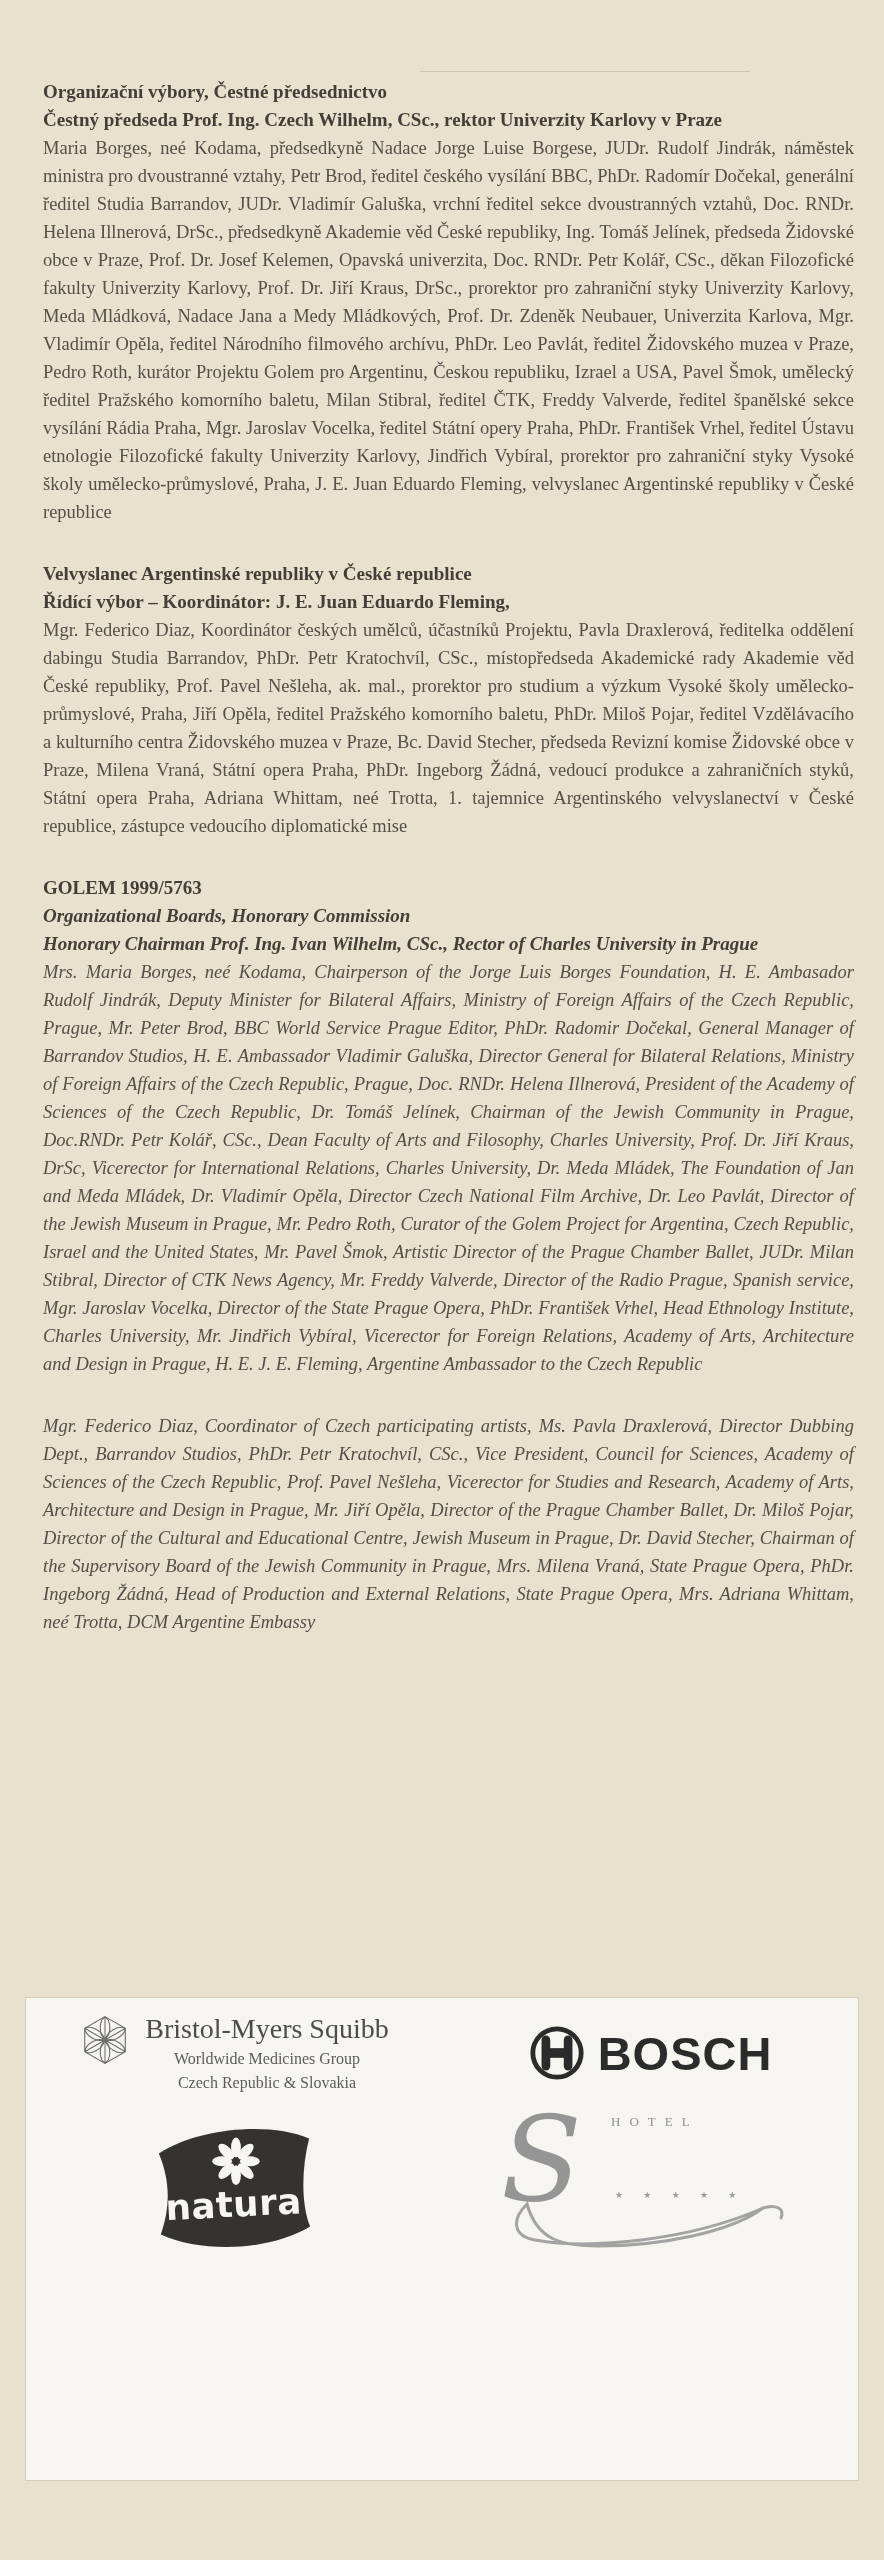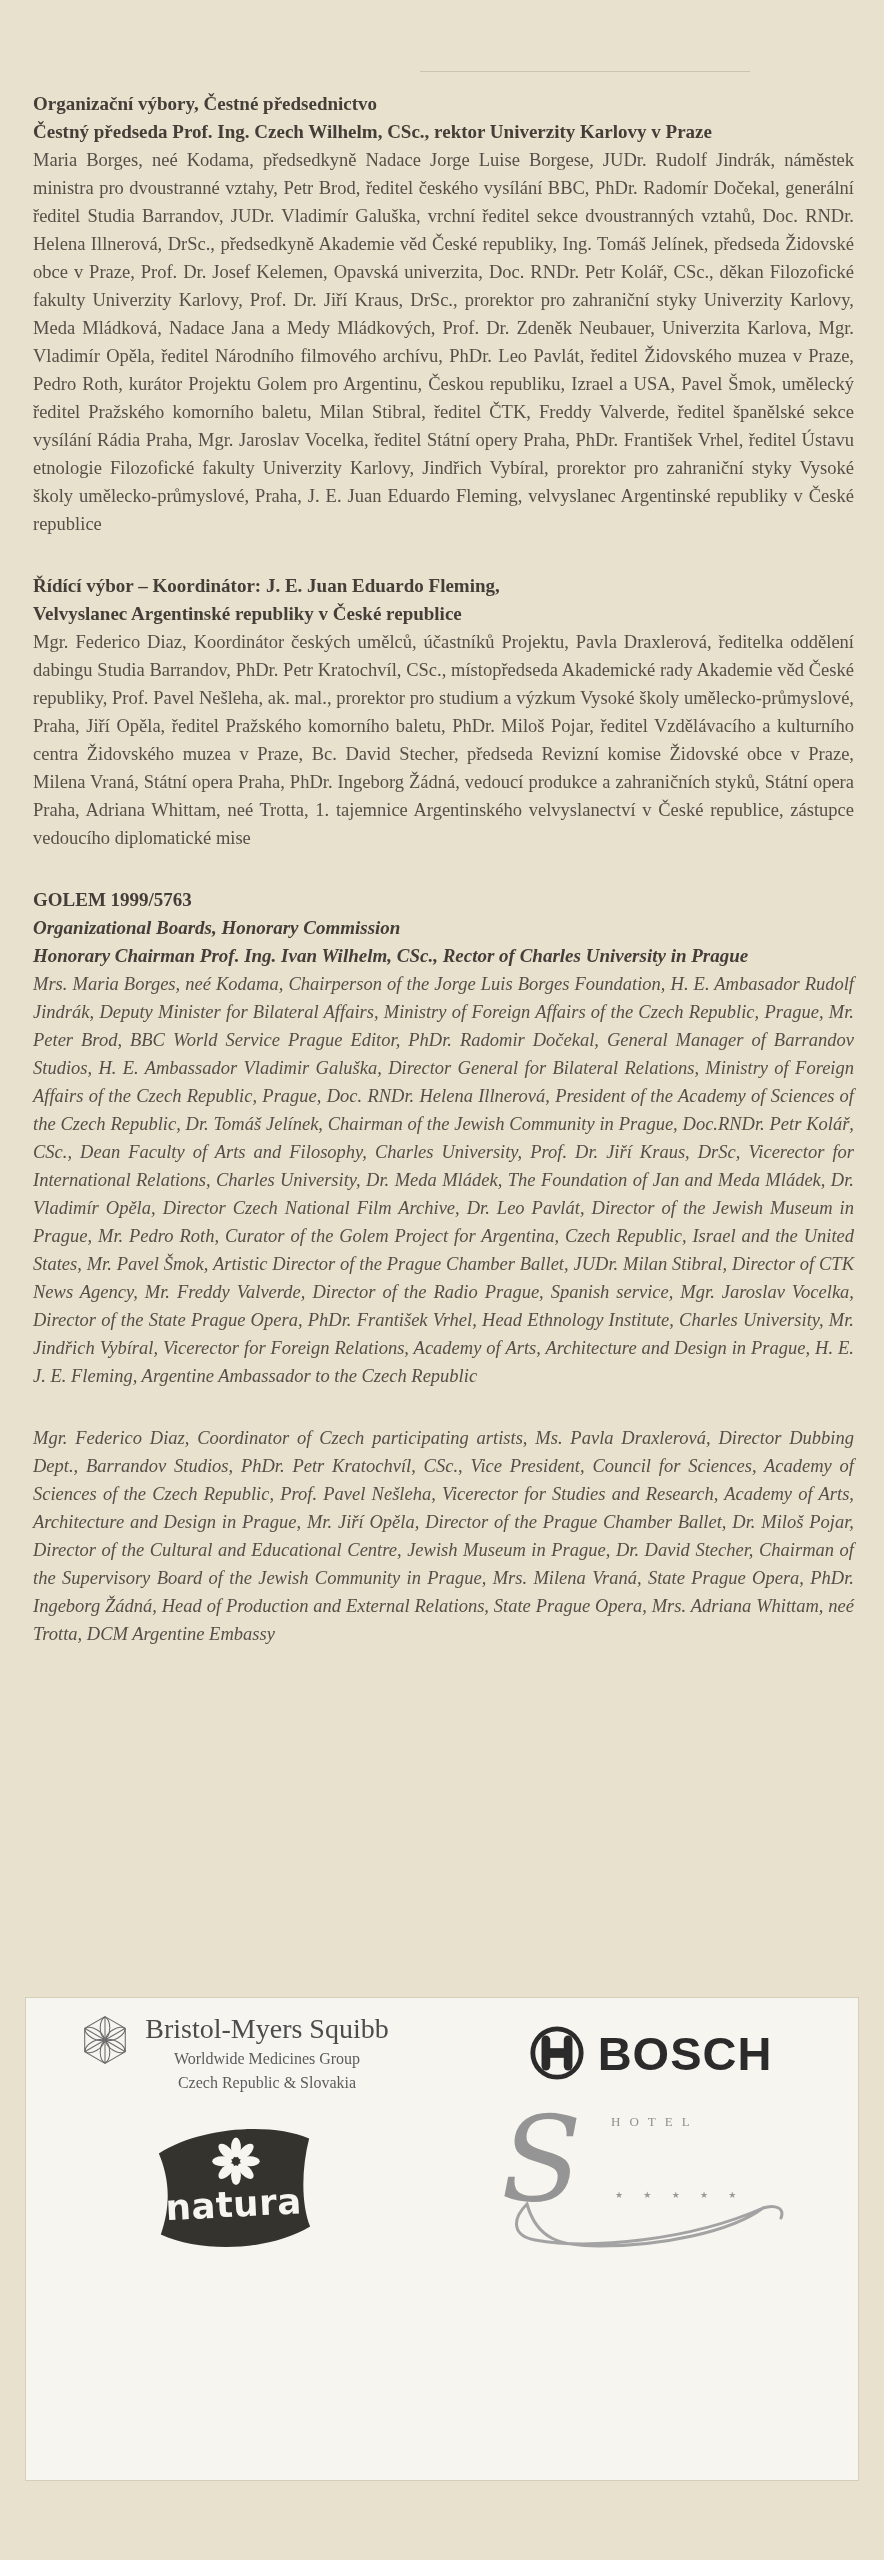--- a/index.html
+++ b/index.html
@@ -7,23 +7,23 @@
     position: relative;
     width: 884px; height: 2560px;
     margin: 0 auto;
     background: #e8e1cd;
     font-family: "Liberation Serif", "DejaVu Serif", serif;
     overflow: hidden;
   }
   .scan-line { position:absolute; top:71px; left:420px; width:330px; height:1px;
     background: rgba(120,110,90,.25); }
   .content {
-    position: absolute; top:16px; left:0; right:0;
+    position: absolute; top:4px; left:0; right:0;
     height: 1992px; overflow: hidden;
-    padding: 74px 30px 0 33px; box-sizing: border-box;
+    padding: 74px 30px 0 43px; box-sizing: border-box;
     color: #54"}
 
   ;
   }
   .content { color:#544f48; }
   .heading { font-weight: bold; color:#433e38; font-size:19px; line-height:28px; }
   .heading.italic { font-style: italic; }
   .body {
     margin:0; font-size:18.5px; line-height:28px; text-align: justify;
     color:#544f48;
@@ -96,22 +96,22 @@
 
     <div class="heading">
       <div>Organizační výbory, Čestné předsednictvo</div>
       <div>Čestný předseda Prof. Ing. Czech Wilhelm, CSc., rektor Univerzity Karlovy v Praze</div>
     </div>
     <p class="body">Maria Borges, neé Kodama, předsedkyně Nadace Jorge Luise Borgese, JUDr. Rudolf Jindrák, náměstek ministra pro dvoustranné vztahy, Petr Brod, ředitel českého vysílání BBC, PhDr. Radomír Dočekal, generální ředitel Studia Barrandov, JUDr. Vladimír Galuška, vrchní ředitel sekce dvoustranných vztahů, Doc. RNDr. Helena Illnerová, DrSc., předsedkyně Akademie věd České republiky, Ing. Tomáš Jelínek, předseda Židovské obce v Praze, Prof. Dr. Josef Kelemen, Opavská univerzita, Doc. RNDr. Petr Kolář, CSc., děkan Filozofické fakulty Univerzity Karlovy, Prof. Dr. Jiří Kraus, DrSc., prorektor pro zahraniční styky Univerzity Karlovy, Meda Mládková, Nadace Jana a Medy Mládkových, Prof. Dr. Zdeněk Neubauer, Univerzita Karlova, Mgr. Vladimír Opěla, ředitel Národního filmového archívu, PhDr. Leo Pavlát, ředitel Židovského muzea v Praze, Pedro Roth, kurátor Projektu Golem pro Argentinu, Českou republiku, Izrael a USA, Pavel Šmok, umělecký ředitel Pražského komorního baletu, Milan Stibral, ředitel ČTK, Freddy Valverde, ředitel španělské sekce vysílání Rádia Praha, Mgr. Jaroslav Vocelka, ředitel Státní opery Praha, PhDr. František Vrhel, ředitel Ústavu etnologie Filozofické fakulty Univerzity Karlovy, Jindřich Vybíral, prorektor pro zahraniční styky Vysoké školy umělecko-průmyslové, Praha, J. E. Juan Eduardo Fleming, velvyslanec Argentinské republiky v České republice</p>
 
     <div class="gap"></div>
 
     <div class="heading">
+      <div>Velvyslanec Argentinské republiky v České republice</div>
       <div>Řídící výbor – Koordinátor: J. E. Juan Eduardo Fleming,</div>
-      <div>Velvyslanec Argentinské republiky v České republice</div>
     </div>
     <p class="body">Mgr. Federico Diaz, Koordinátor českých umělců, účastníků Projektu, Pavla Draxlerová, ředitelka oddělení dabingu Studia Barrandov, PhDr. Petr Kratochvíl, CSc., místopředseda Akademické rady Akademie věd České republiky, Prof. Pavel Nešleha, ak. mal., prorektor pro studium a výzkum Vysoké školy umělecko-průmyslové, Praha, Jiří Opěla, ředitel Pražského komorního baletu, PhDr. Miloš Pojar, ředitel Vzdělávacího a kulturního centra Židovského muzea v Praze, Bc. David Stecher, předseda Revizní komise Židovské obce v Praze, Milena Vraná, Státní opera Praha, PhDr. Ingeborg Žádná, vedoucí produkce a zahraničních styků, Státní opera Praha, Adriana Whittam, neé Trotta, 1. tajemnice Argentinského velvyslanectví v České republice, zástupce vedoucího diplomatické mise</p>
 
     <div class="gap"></div>
 
     <div class="heading">
       <div>GOLEM 1999/5763</div>
       <div class="heading italic">Organizational Boards, Honorary Commission</div>
       <div class="heading italic">Honorary Chairman Prof. Ing. Ivan Wilhelm, CSc., Rector of Charles University in Prague</div>
     </div>

